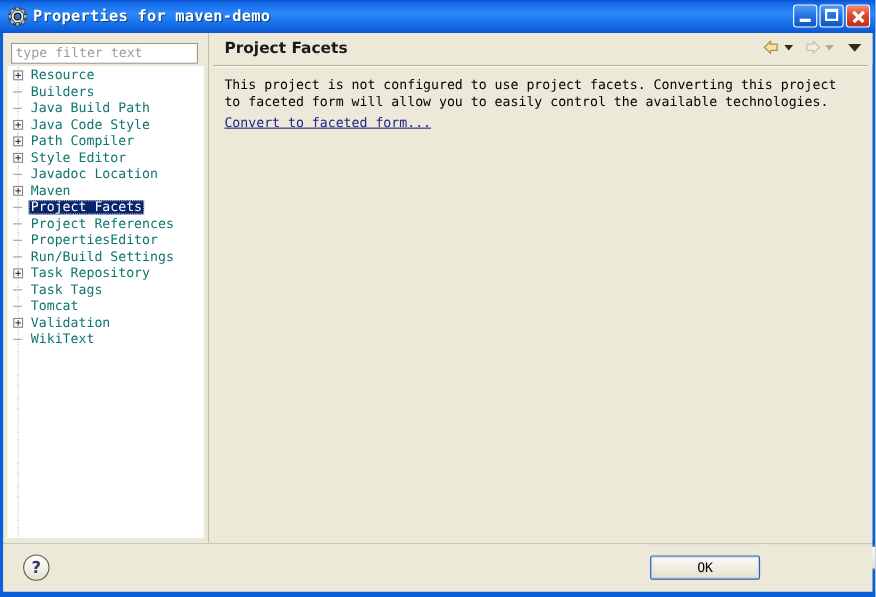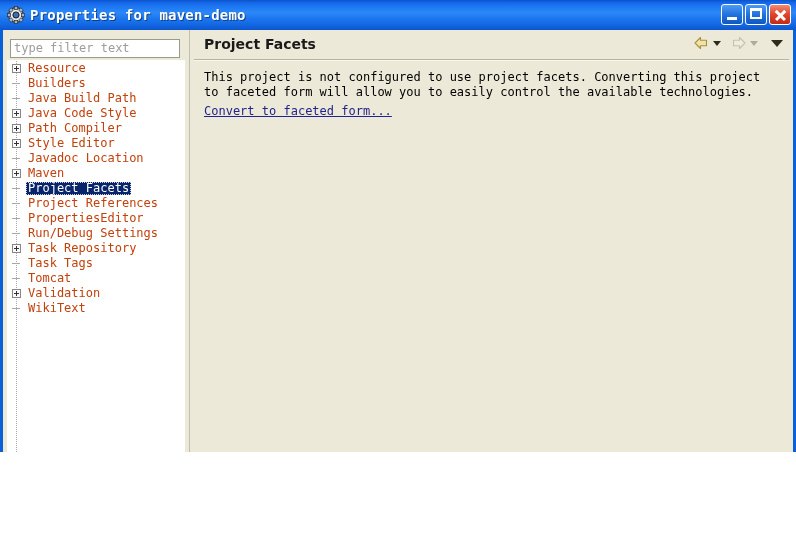--- a/index.html
+++ b/index.html
@@ -8,21 +8,21 @@
     background: #ffffff;
   }
   body {
     font-family: "DejaVu Sans Mono", monospace;
     -webkit-font-smoothing: none;
   }
 
   #window {
     position: relative;
     width: 796px;
-    height: 452px;
+    height: 543px;
     box-sizing: border-box;
     background: #0A60D8;
     overflow: hidden;
   }
 
   
   .titlebar {
     position: absolute;
     left: 0; top: 0;
     width: 796px;
@@ -194,21 +194,21 @@
     position: absolute;
     left: 8px; top: 0;
     width: 1px;
     height: 100%;
     background-image: linear-gradient(to bottom, #A9A9A9 50%, transparent 50%);
     background-size: 1px 2px;
   }
   .tree-label {
     font-family: "DejaVu Sans Mono", monospace;
     font-size: 12px;
-    color: #c2410c;
+    color: #0f766e;
     line-height: 13px;
     padding: 0 2px;
   }
   .tree-row.selected .tree-label {
     background: #08246B;
     color: #ffffff;
     outline: 1px dotted #d0d0d0;
     outline-offset: -1px;
   }
 
@@ -468,21 +468,21 @@
           <div class="tree-row">
             <span class="expander leaf"></span>
             <span class="tree-label">Project References</span>
           </div>
           <div class="tree-row">
             <span class="expander leaf"></span>
             <span class="tree-label">PropertiesEditor</span>
           </div>
           <div class="tree-row">
             <span class="expander leaf"></span>
-            <span class="tree-label">Run/Debug Settings</span>
+            <span class="tree-label">Run/Build Settings</span>
           </div>
           <div class="tree-row">
             <span class="expander"></span>
             <span class="tree-label">Task Repository</span>
           </div>
           <div class="tree-row">
             <span class="expander leaf"></span>
             <span class="tree-label">Task Tags</span>
           </div>
           <div class="tree-row">

